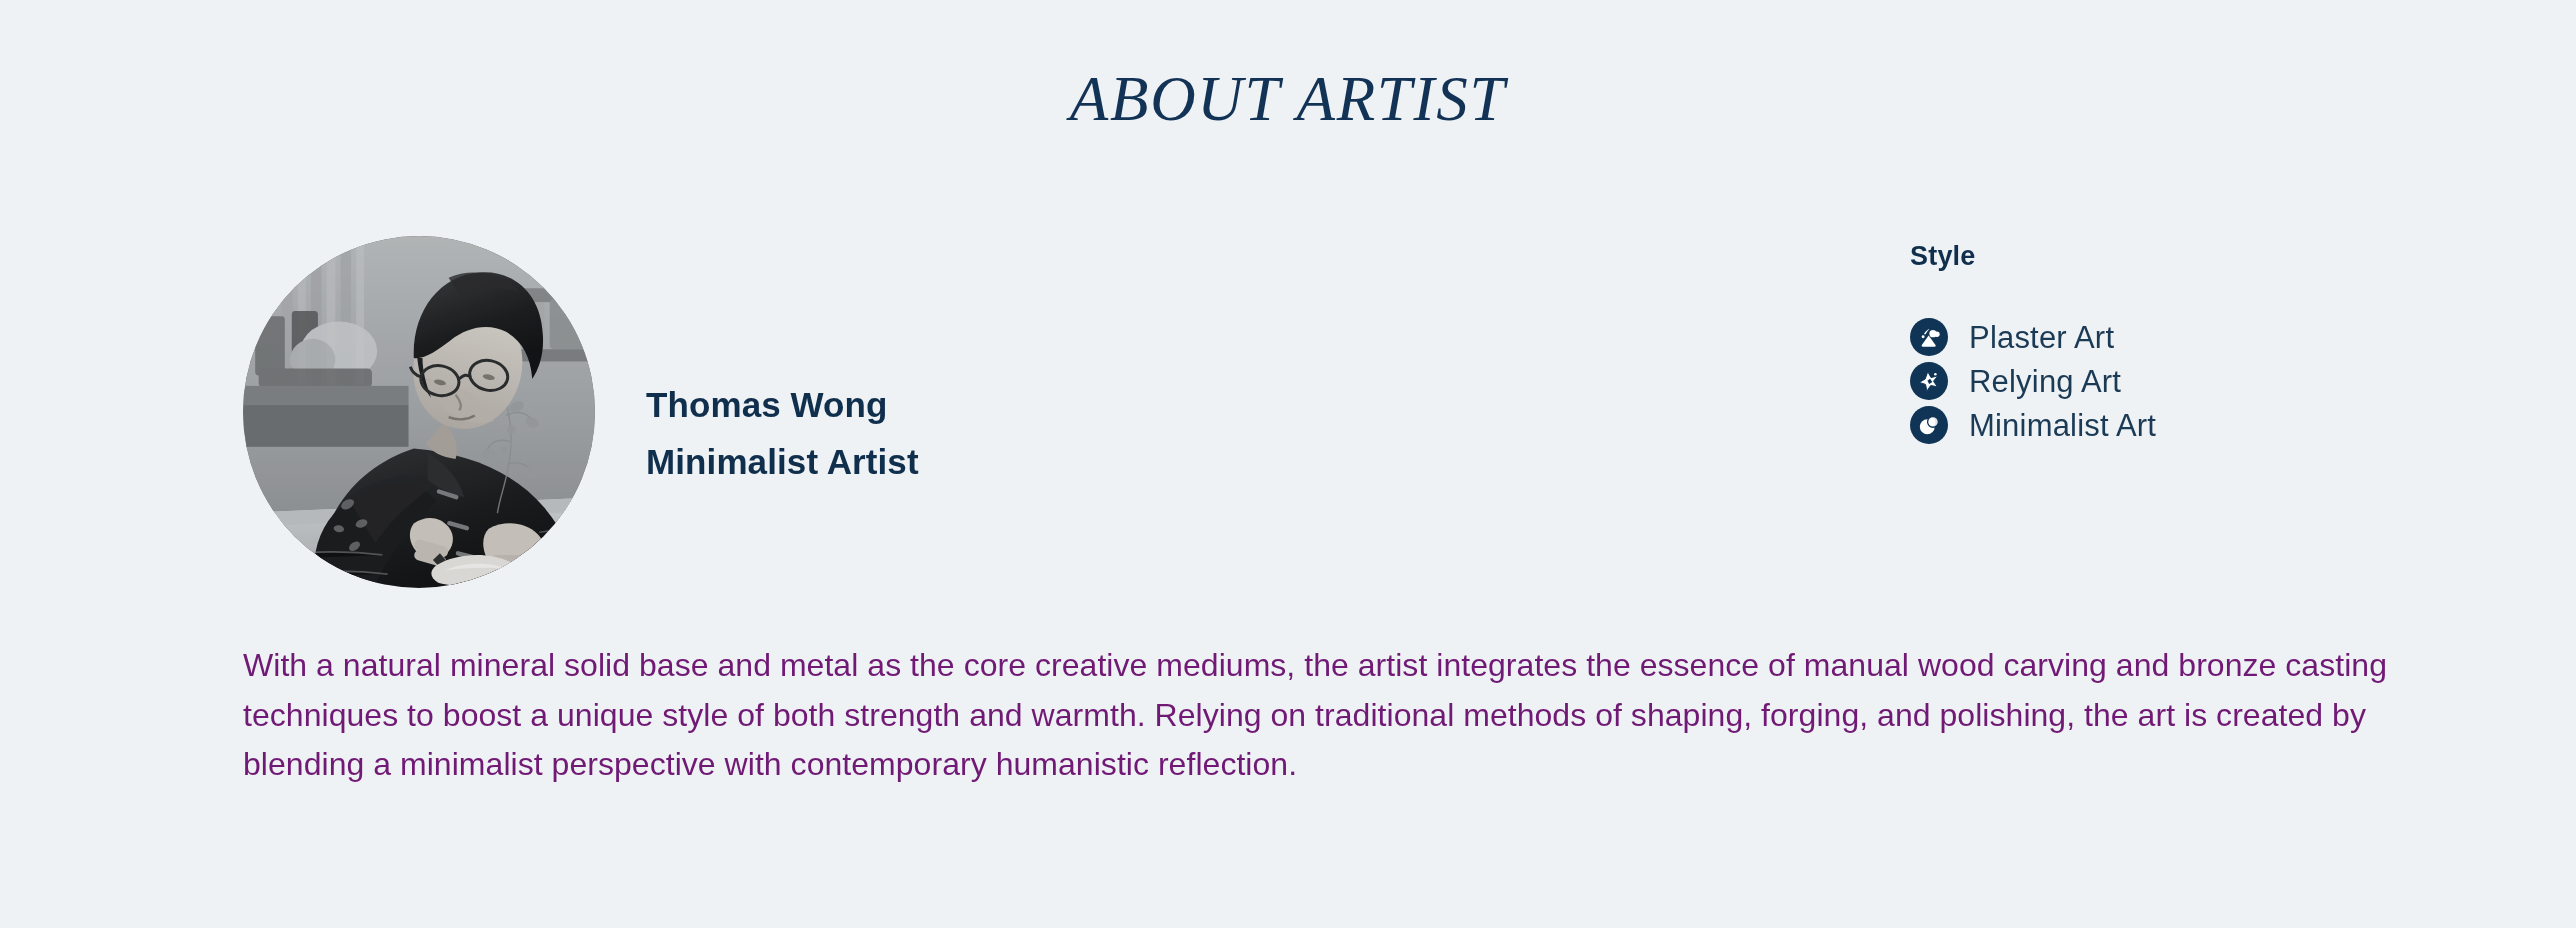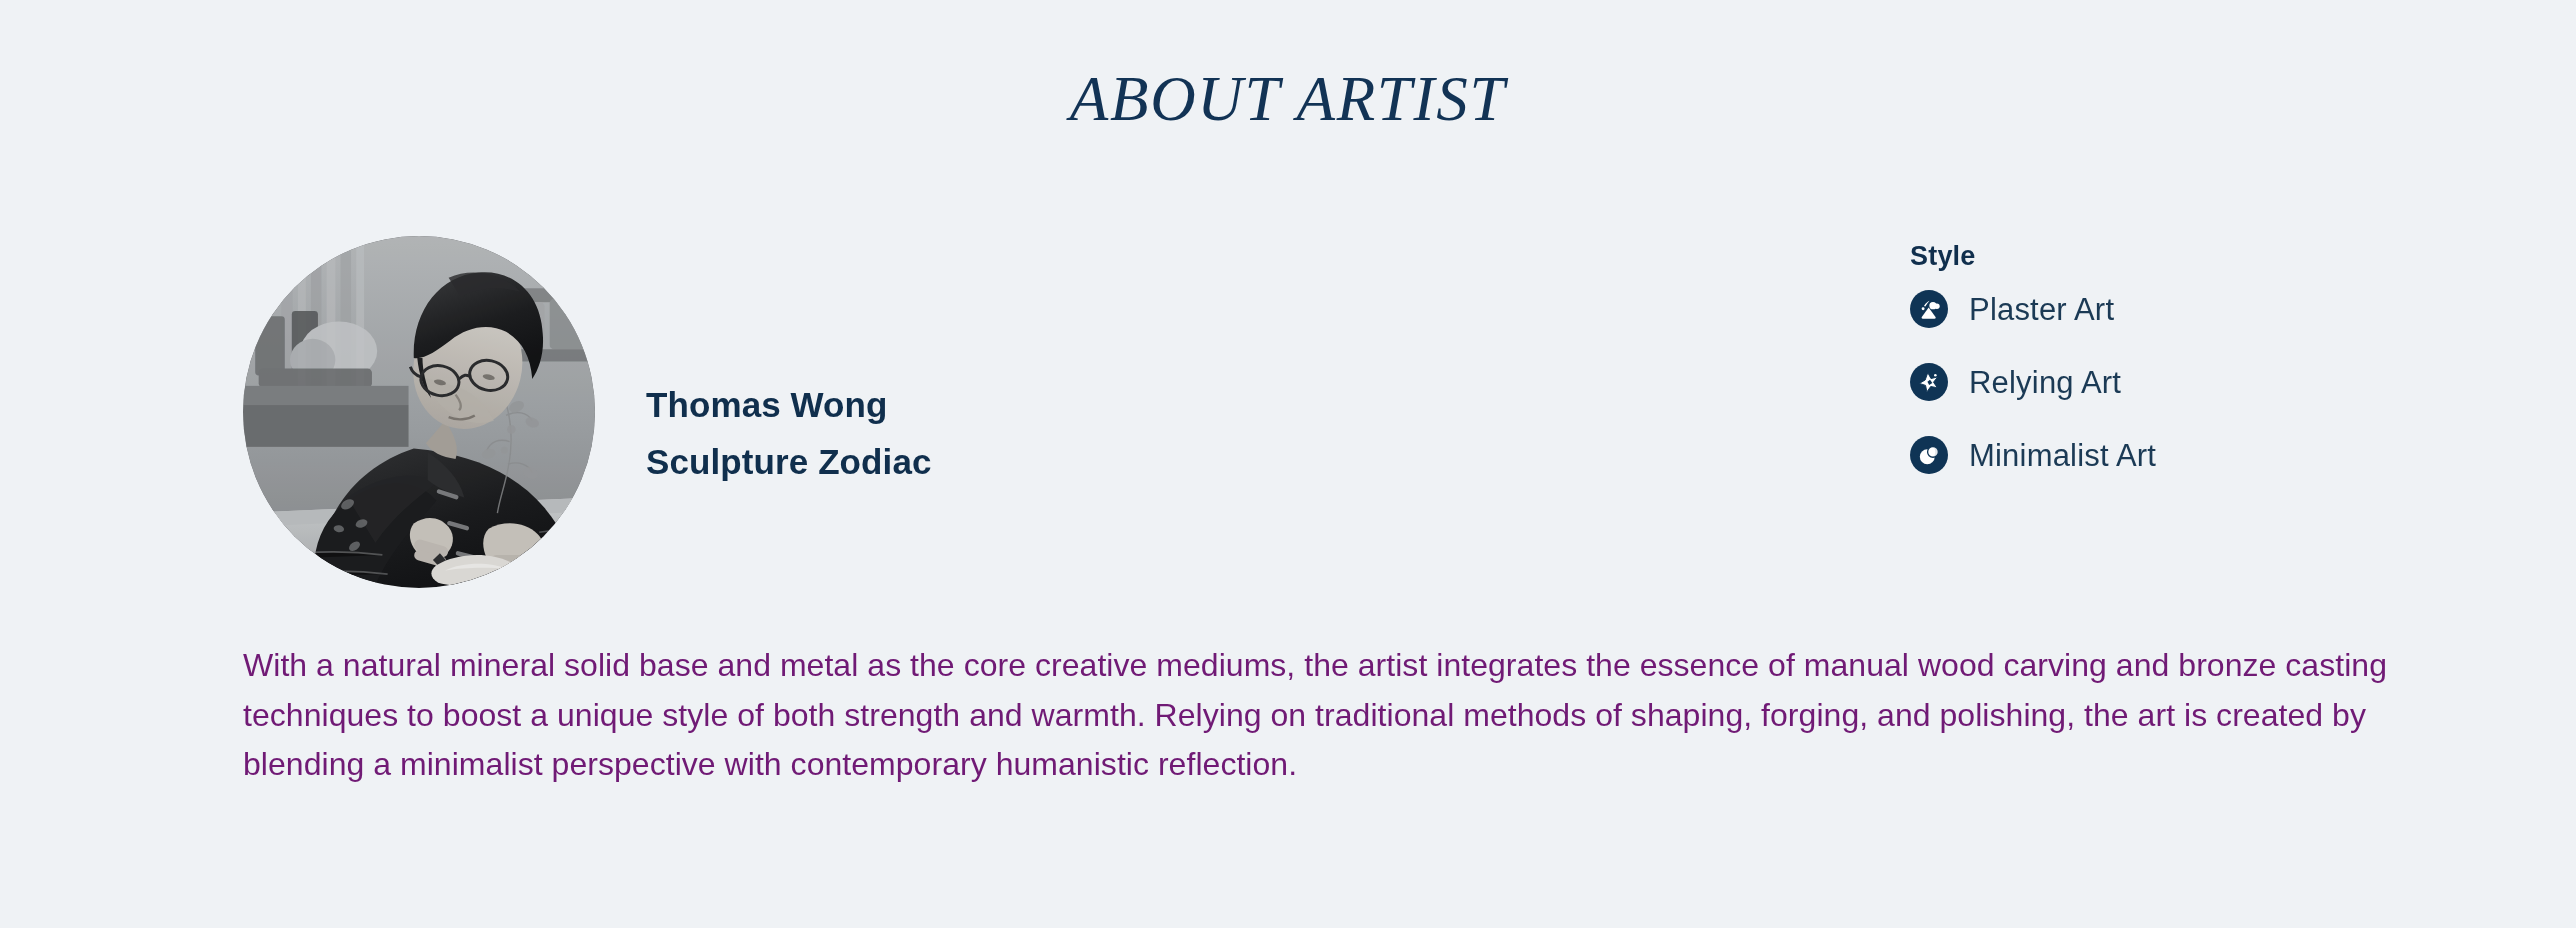--- a/index.html
+++ b/index.html
@@ -76,26 +76,26 @@
     position: absolute;
     left: 1910px;
     top: 243px;
   }
   .style-heading {
     font-size: 27px;
     font-weight: 700;
     color: #102f4d;
     letter-spacing: 0.2px;
     line-height: 1;
-    margin-bottom: 20px;
+    margin-bottom: 48px;
   }
   .style-list {
     display: flex;
     flex-direction: column;
-    gap: 35px;
+    gap: 6px;
   }
   .style-item {
     display: flex;
     align-items: center;
   }
   .style-badge {
     width: 38px;
     height: 38px;
     border-radius: 50%;
     background: #0f3455;
@@ -292,21 +292,21 @@
             <path d="M340 340 C366 336 388 336 404 340"></path>
           </g>
 
           <rect x="0" y="0" width="404" height="404" fill="#2b2f33" opacity="0.06"></rect>
         </g>
       </svg>
     </div>
 
     <div class="profile-text">
       <div>Thomas Wong</div>
-      <div>Sculpture Zodiac</div>
+      <div>Minimalist Artist</div>
     </div>
   </div>
 
   <div class="style-panel">
     <div class="style-heading">Style</div>
 
     <div class="style-list">
 
       <div class="style-item">
         <span class="style-badge">

